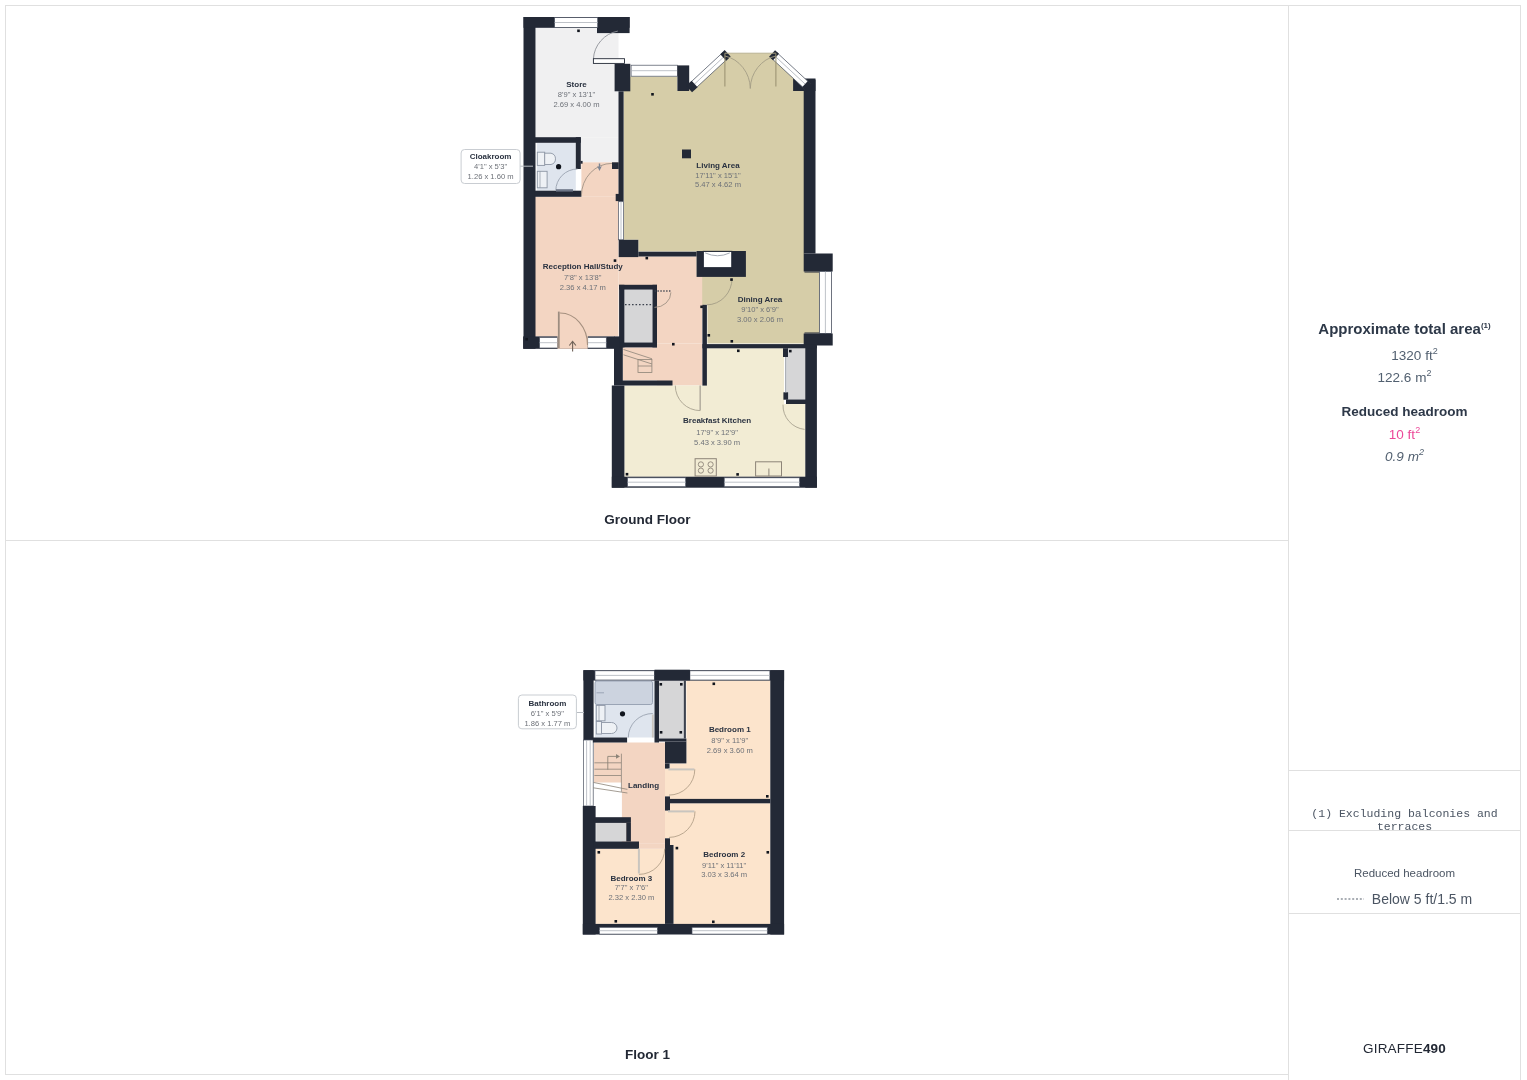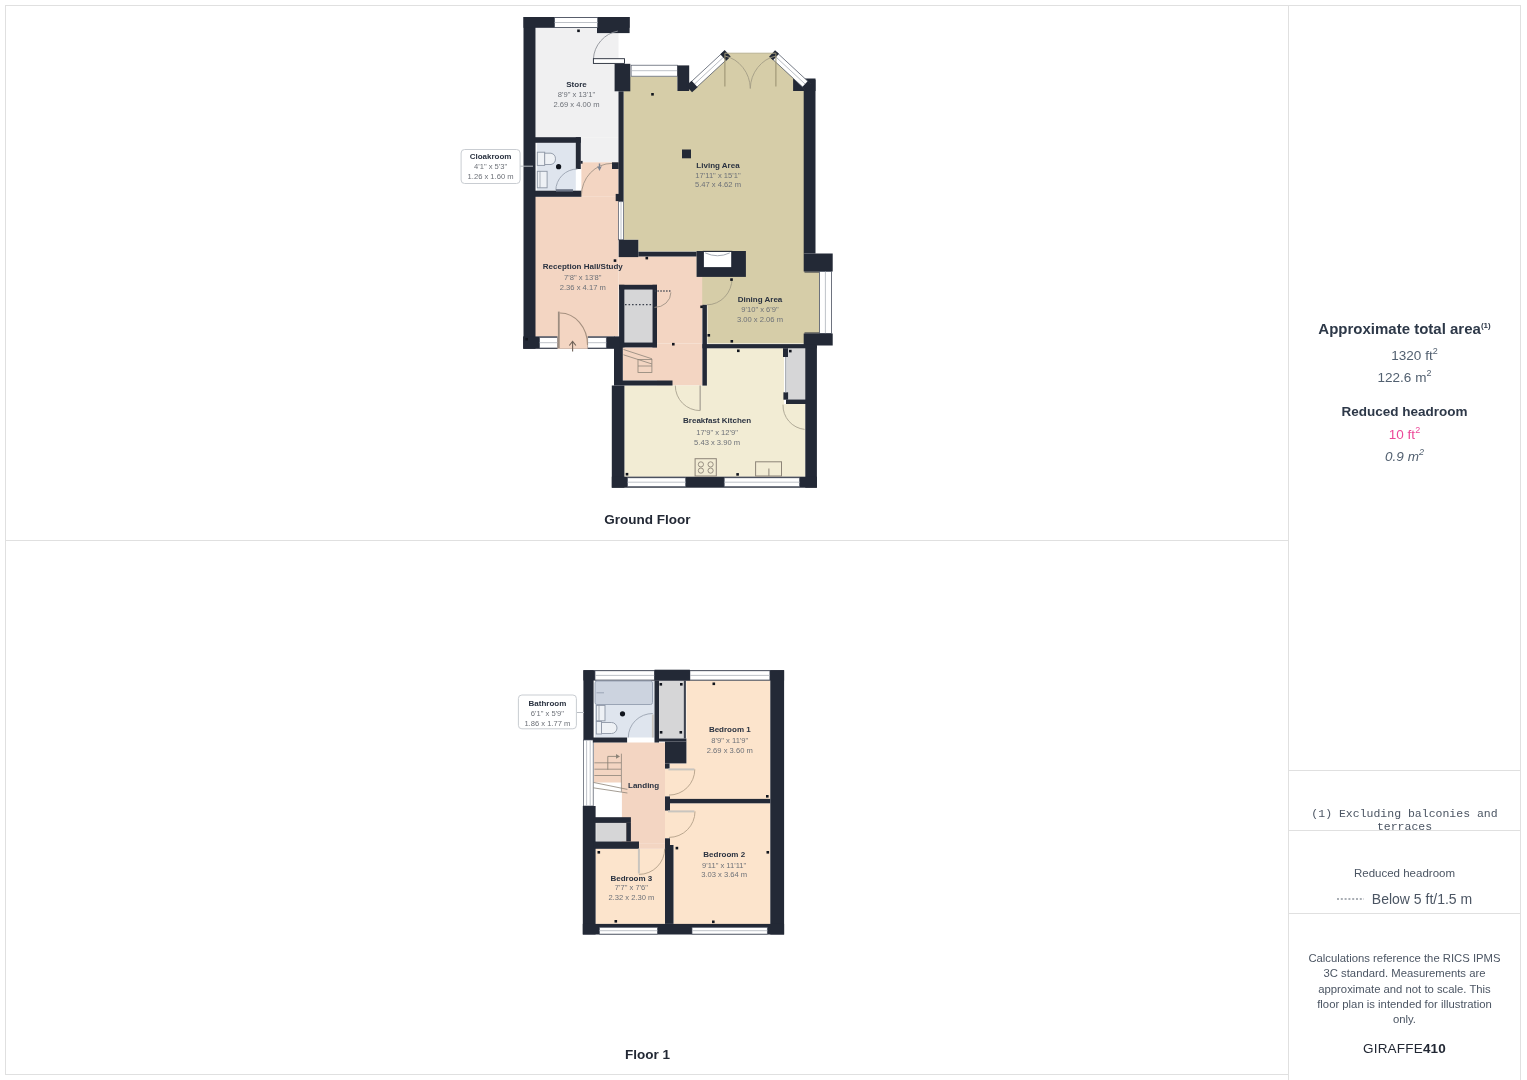--- a/index.html
+++ b/index.html
@@ -498,16 +498,15 @@
   <div style="position:absolute;left:0;top:434px;width:231px;font-size:13.5px;color:#526070;font-style:italic;">0.9 m<span style="font-size:9px;vertical-align:super;">2</span></div>
 
   <div style="position:absolute;left:0;top:794px;width:231px;font-size:11.5px;color:#4b5563;font-family:Liberation Mono, monospace;">(1) Excluding balconies and terraces</div>
 
   <div style="position:absolute;left:0;top:854px;width:231px;font-size:11.5px;color:#4b5563;">Reduced headroom</div>
 
   <div style="position:absolute;left:0;top:878px;width:231px;font-size:14px;color:#4b5563;"><svg width="27" height="4" style="vertical-align:middle;margin-right:8px;margin-top:-2px;">
         <line x1="0" y1="2" x2="27" y2="2" stroke="#8f959d" stroke-width="1.4" stroke-dasharray="2 1.8"></line>
       </svg>Below 5 ft/1.5 m</div>
 
-  <div style="position:absolute;left:0px;top:938px;width:231px;font-size:11.3px;line-height:15.3px;color:#4b5563;">Calculations reference the RICS IPMS<br>3C standard. Measurements are<br>approximate and not to scale. This<br>floor plan is intended for illustration<br>only.</div>
-
-  <div style="position:absolute;left:0;top:1028px;width:231px;font-size:13.5px;color:#222834;letter-spacing:0.2px;">GIRAFFE<b>410</b></div>
+
+  <div style="position:absolute;left:0;top:1028px;width:231px;font-size:13.5px;color:#222834;letter-spacing:0.2px;">GIRAFFE<b>490</b></div>
 </div>
 
 </body></html>

